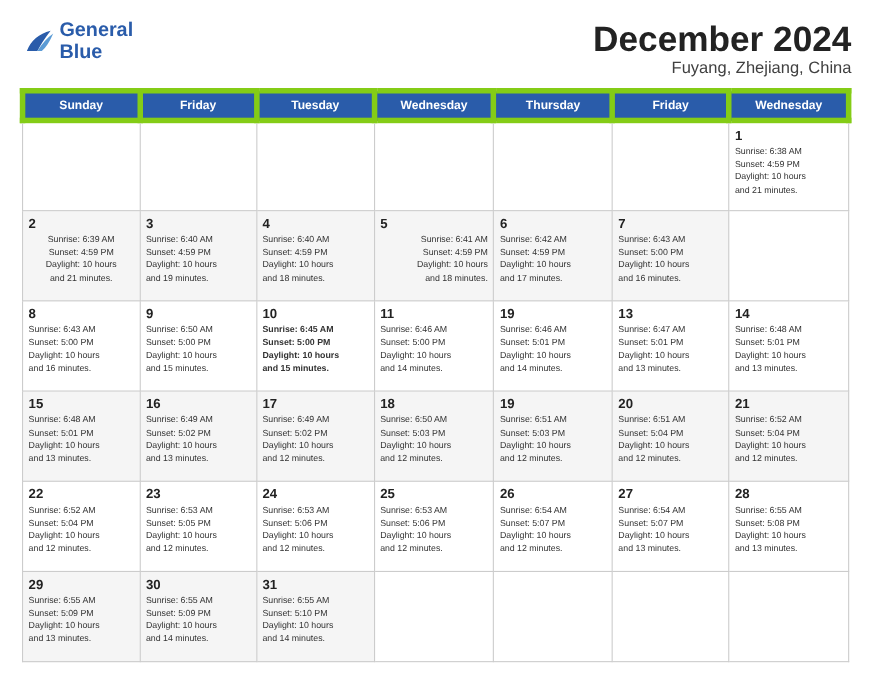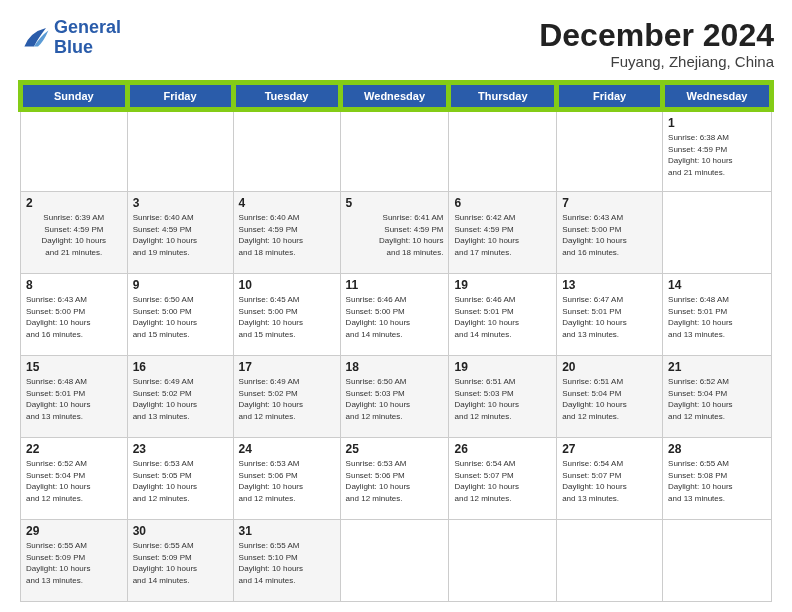--- a/index.html
+++ b/index.html
@@ -195,21 +195,21 @@
           </td>
           <td>
             <span class="day-num">9</span>
             <div class="day-info" style="white-space: pre-line;">Sunrise: 6:50 AM
 Sunset: 5:00 PM
 Daylight: 10 hours
 and 15 minutes.</div>
           </td>
           <td>
             <span class="day-num">10</span>
-            <div class="day-info" style="white-space: pre-line;">Sunrise: 6:45 AM
+            <div class="day-info" style="white-space: pre-line; font-weight: bold;">Sunrise: 6:45 AM
 Sunset: 5:00 PM
 Daylight: 10 hours
 and 15 minutes.</div>
           </td>
           <td>
             <span class="day-num">11</span>
             <div class="day-info" style="white-space: pre-line;">Sunrise: 6:46 AM
 Sunset: 5:00 PM
 Daylight: 10 hours
 and 14 minutes.</div>

